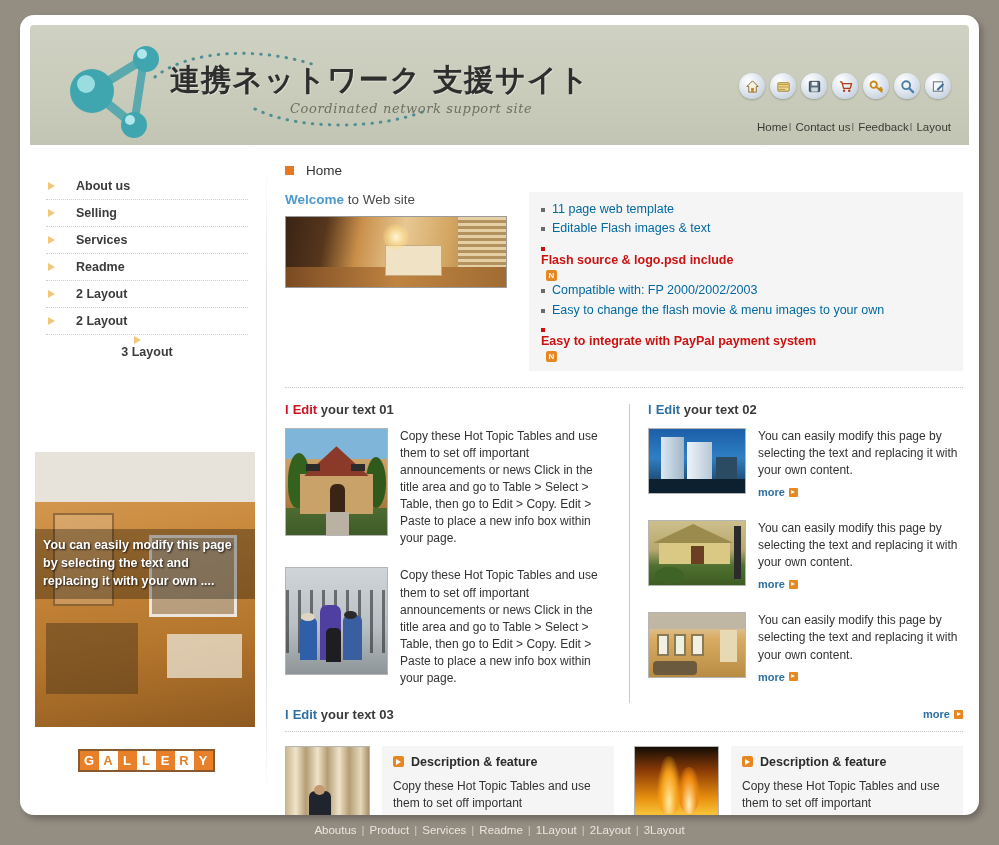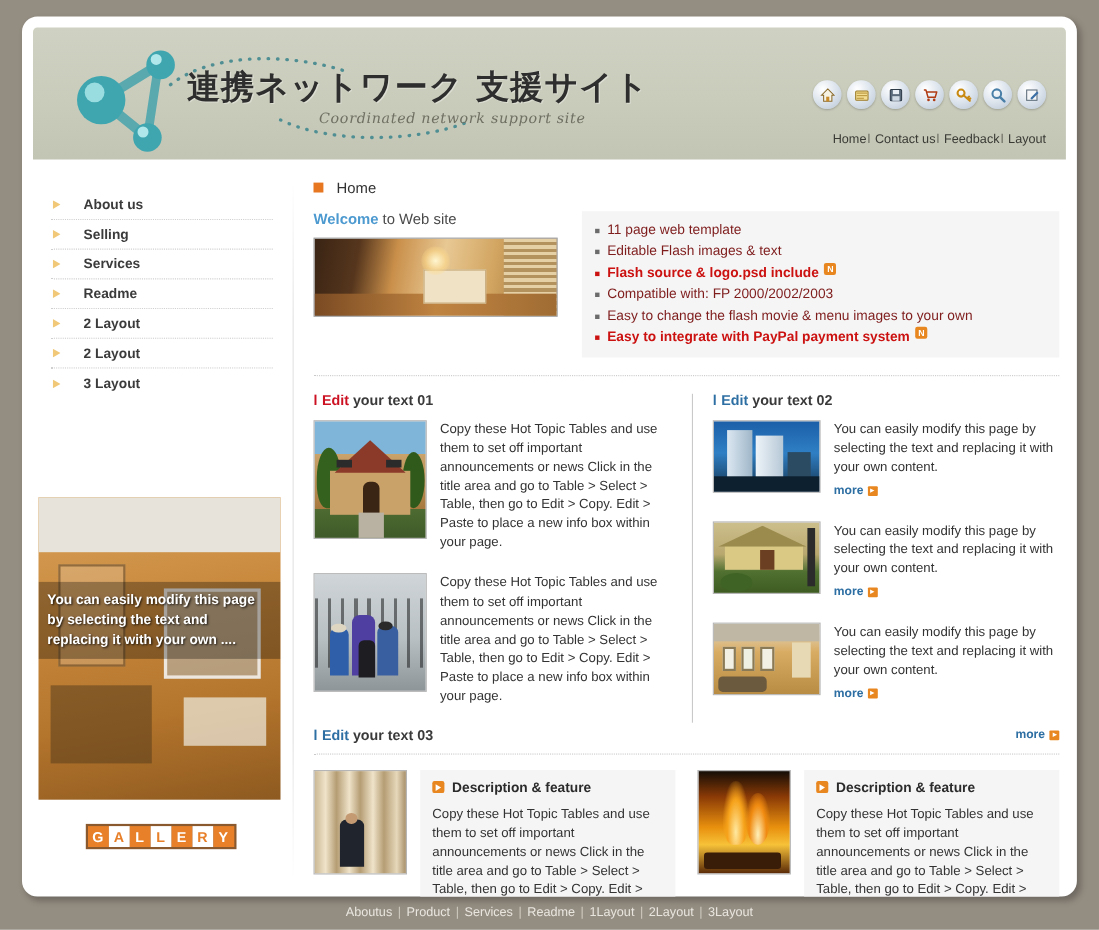--- a/index.html
+++ b/index.html
@@ -70,21 +70,21 @@
   .content { flex:1; padding: 18px 16px 0 18px; }
 
   
   .nav { padding: 0 14px 0 16px; }
   .nav-item {
     display:flex; align-items:center;
     height: 27px;
     border-bottom: 1px dotted #cfcfcf;
     cursor:pointer;
   }
-  .nav-item:last-child { border-bottom: none; }
+  .nav-item:last-child { border-bottom: none; flex-direction: column; }
   .nav-arrow {
     width: 10px; height:10px; margin-right: 20px; flex:0 0 10px;
     display:flex; align-items:center; justify-content:center;
   }
   .nav-label { font-size: 12.5px; font-weight: bold; color: #3b3b3b; }
 
   .side-photo {
     margin: 90px 0 0 5px; width: 220px; height: 275px;
     position: relative; overflow: hidden;
     background: linear-gradient(170deg,#d9a25a 0%, #c98a3e 35%, #b3742c 70%, #8e5a20 100%);
@@ -133,23 +133,23 @@
   }
   .photo-interior .lamp { position:absolute; left:44%; top:10%; width:26px; height:26px; border-radius:50%; background: radial-gradient(circle,#fff6d0 0%, rgba(255,220,140,0.55) 50%, rgba(255,200,100,0) 80%); }
   .photo-interior .floor { position:absolute; left:0; bottom:0; width:100%; height:28%; background: linear-gradient(to right,#7a4a22,#c08441,#a06c33); }
   .photo-interior .slats { position:absolute; right:0; top:0; width:22%; height:100%;
      background: repeating-linear-gradient(to bottom, #e5cfa4 0 3px, #b4925e 3px 6px); }
   .photo-interior .cab { position:absolute; left:45%; top:40%; width:26%; height:44%; background:#f0e2c4; border:1px solid #c6ab7c;}
 
   .feature-box {
     flex: 1; background:#f5f5f5; padding: 8px 10px 9px 12px; min-height: 104px;
   }
-  .feature-item { display:flex; align-items:flex-start; font-size: 12.5px; color:#7f1d1d; line-height: 1.55; }
+  .feature-item { display:flex; align-items:flex-start; font-size: 12.5px; color:#0369a1; line-height: 1.55; }
   .feature-item .sq { width:4px; height:4px; background:#6b6b6b; margin: 8px 7px 0 0; flex:0 0 4px; }
-  .feature-item.hl { color:#cc1111; font-weight:bold; }
+  .feature-item.hl { color:#cc1111; font-weight:bold;flex-direction:column; }
   .feature-item.hl .sq { background:#cc1111; }
   .new-badge {
     display:inline-block; width:11px; height:11px; margin-left:5px;
     background:#e8861f; color:#fff; font-size:8px; line-height:11px; text-align:center;
     border-radius:2px; font-weight:bold; vertical-align: 1px;
   }
 
   .sep-dotted { border-top: 1px dotted #c9c9c9; margin: 16px 0 14px 0; }
 
   .cols { display:flex; }

